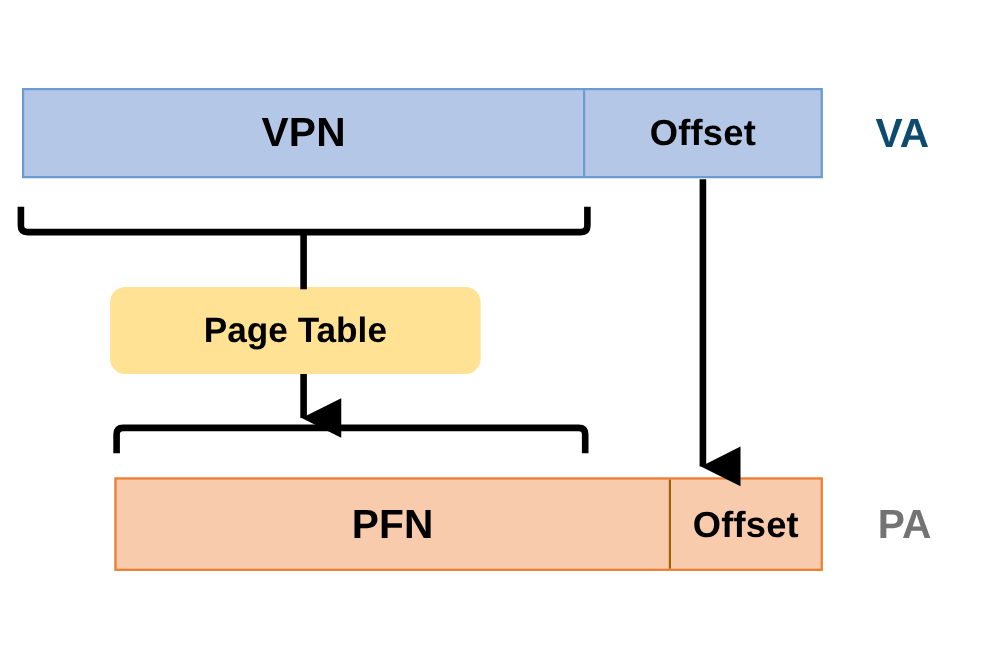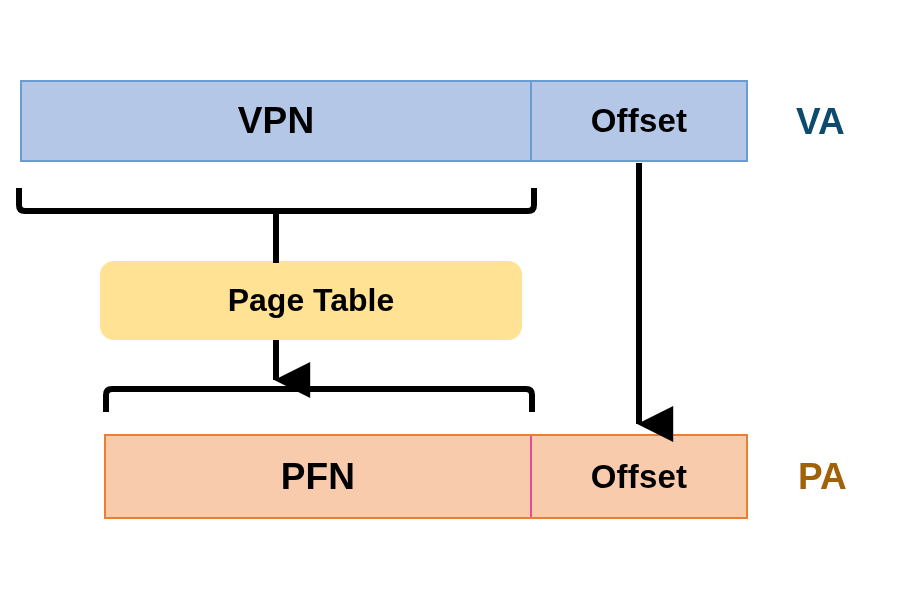--- a/index.html
+++ b/index.html
@@ -61,22 +61,22 @@
   
   #pa-bar {
     left: 104px;
     top: 434px;
     width: 644px;
     height: 85px;
     border: 2px solid #ED7D31;
     background: #F8CBAD;
   }
   #pa-pfn {
-    width: 426px;
-    border-right: 2px solid #ec4899;
+    width: 504px;
+    border-right: 2px solid #a16207;
     font-size: 37px;
   }
   #pa-offset {
     flex: 1 1 auto;
     font-size: 33px;
   }
 
   
   .side-label {
     position: absolute;
@@ -85,29 +85,29 @@
     white-space: nowrap;
   }
   #va-label {
     left: 796px;
     top: 101px;
     color: #0c4a6e;
   }
   #pa-label {
     left: 798px;
     top: 456px;
-    color: #a16207;
+    color: #737373;
   }
 
   
   #page-table-box {
     position: absolute;
     left: 100px;
     top: 261px;
-    width: 422px;
+    width: 337px;
     height: 79px;
     background: #FFE294;
     border-radius: 14px;
     display: flex;
     align-items: center;
     justify-content: center;
   }
   #page-table-label {
     font-size: 32px;
     font-weight: bold;

